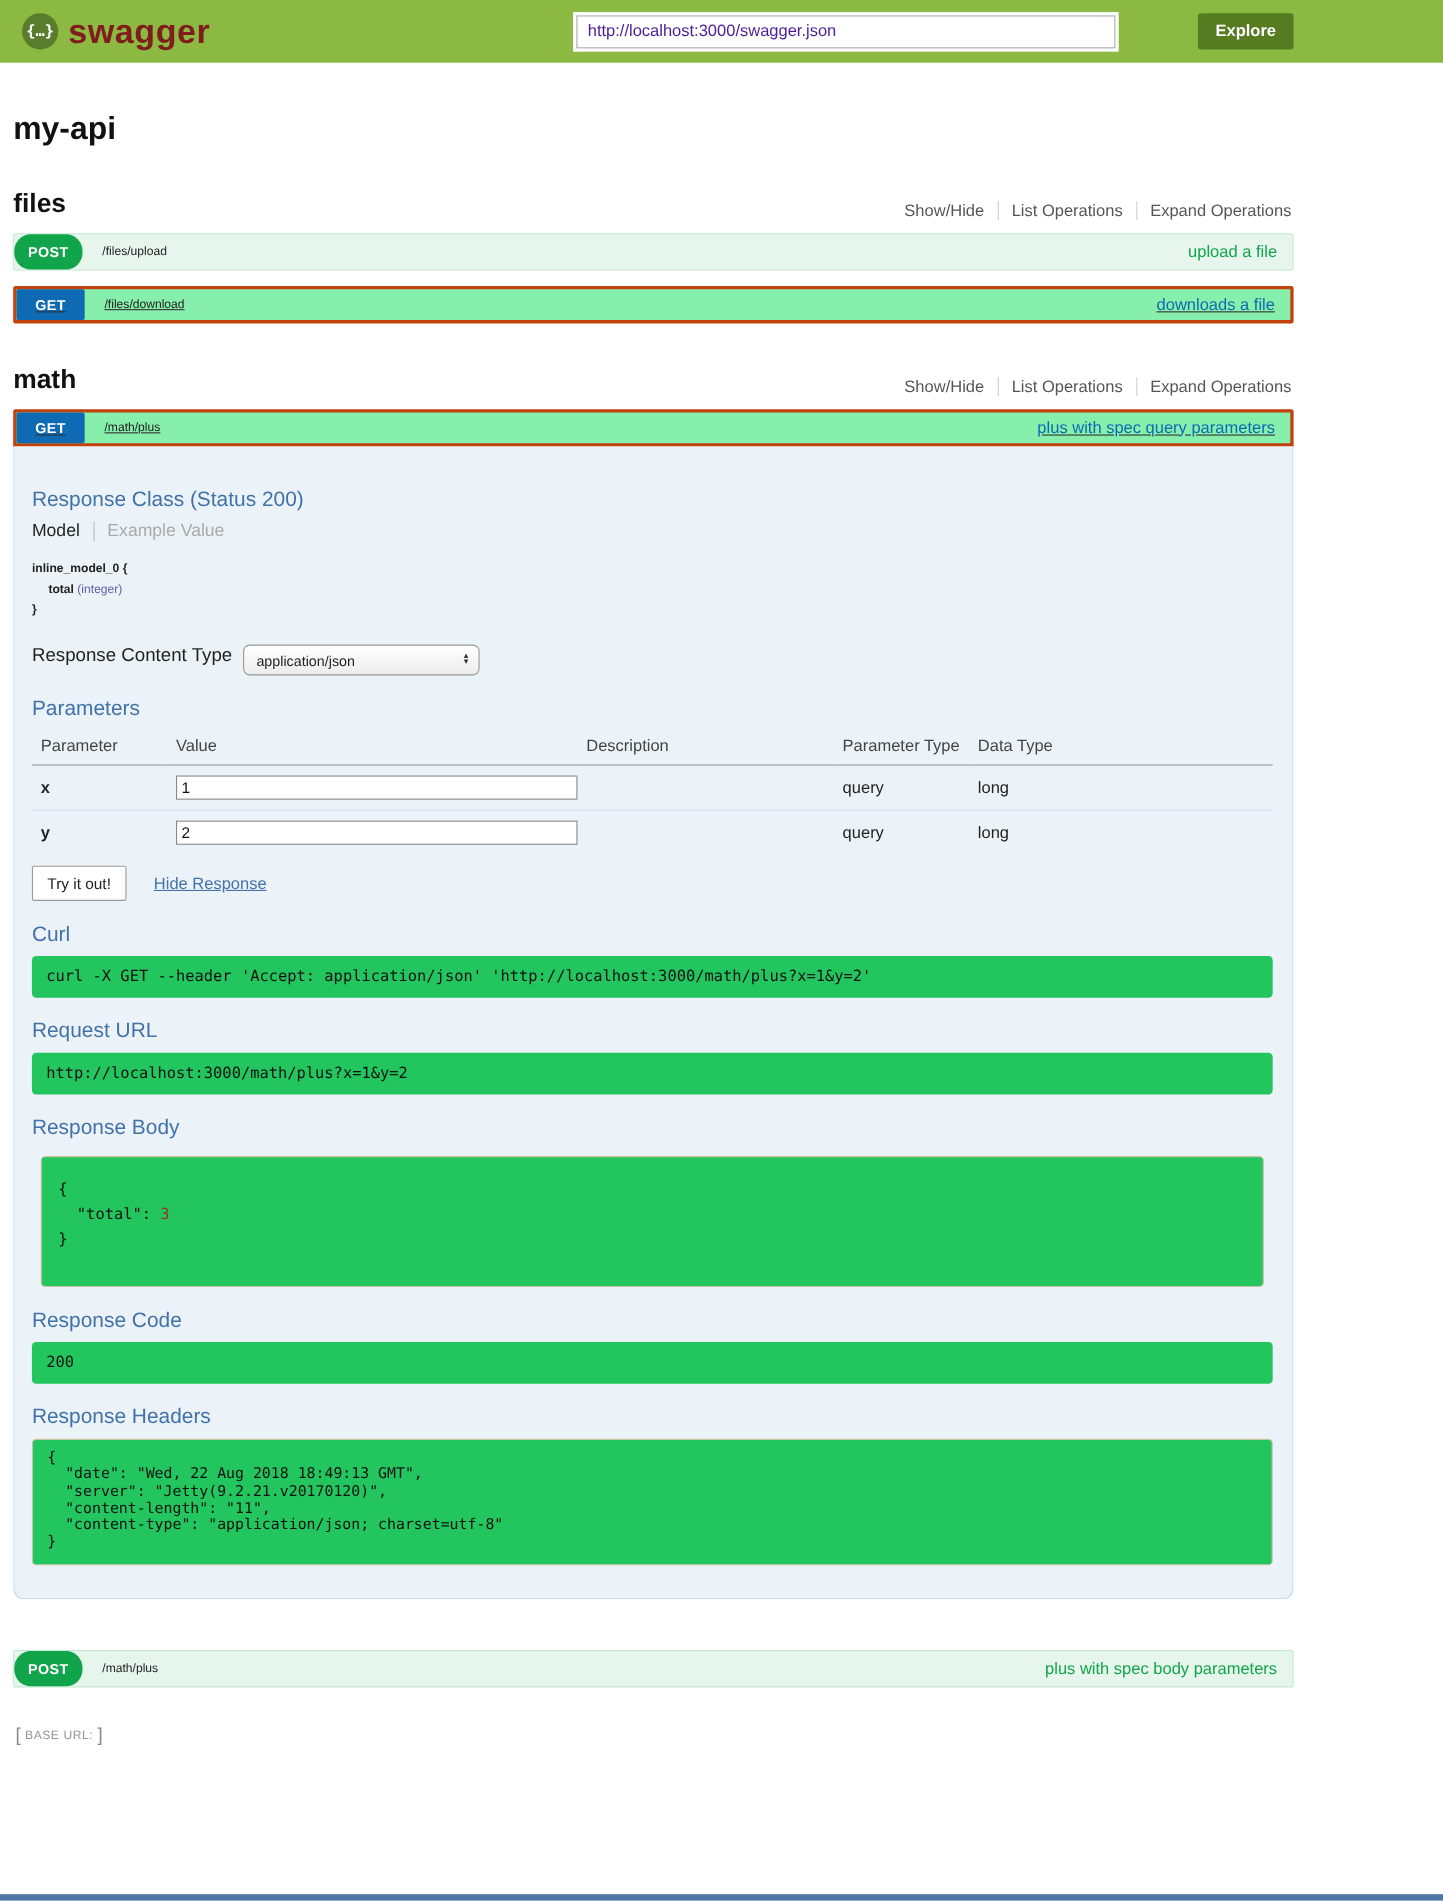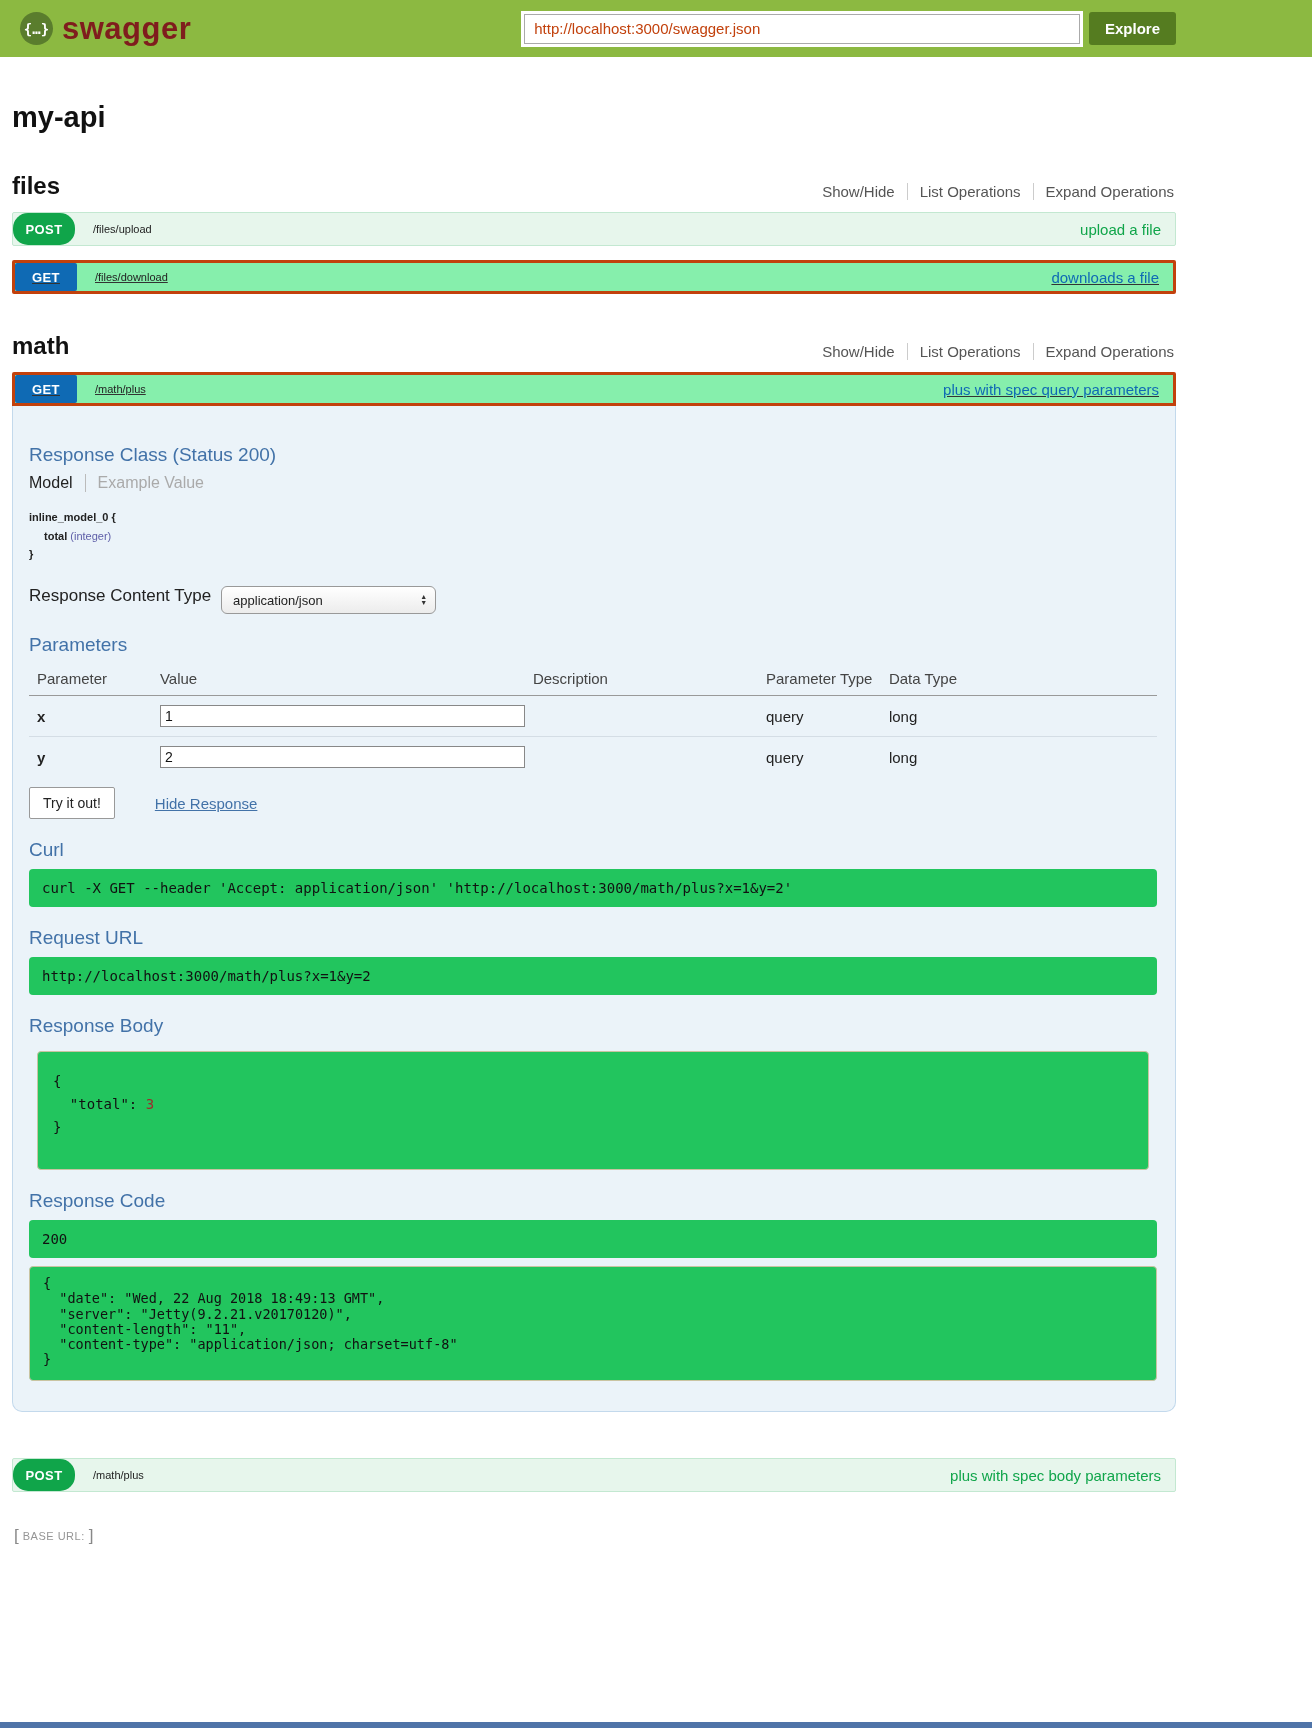--- a/index.html
+++ b/index.html
@@ -8,22 +8,22 @@
 
   
   .topbar { background:#8cb941; height:57px; display:flex; align-items:center; }
   .topbar-inner { width:1164px; margin:0 12px 0 12px; display:flex; align-items:center; }
   .logo { display:flex; align-items:center; gap:9px; margin-left:8px; }
   .logo-circle { width:33px; height:33px; border-radius:50%; background:#5a7d2d; color:#fff;
     display:flex; align-items:center; justify-content:center; font-size:14px; font-weight:bold;
     font-family:"DejaVu Sans Mono", monospace; }
   .logo-text { color:#7f1d1d; font-size:31px; font-weight:bold; letter-spacing:0.5px; }
   .url-form { margin-left:333px; }
-  .url-input { width:556px; height:30px; border:1px solid #aaa; box-shadow:0 0 0 3px #fff;
-    font-size:15px; padding:4px 9px; color:#c2410c; font-family:"Liberation Sans", sans-serif; }
+  .url-input { width:490px; height:30px; border:1px solid #aaa; box-shadow:0 0 0 3px #fff;
+    font-size:15px; padding:4px 9px; color:#4c1d95; font-family:"Liberation Sans", sans-serif; }
   .explore-btn { margin-left:auto; background:#557c20; border:none; color:#fff; font-weight:bold;
     font-size:15px; padding:8px 16px; border-radius:3px; cursor:pointer; }
 
   
   .content { width:1164px; margin:0 12px; }
   h1.api-title { font-size:29px; font-weight:bold; color:#111; margin-top:44px; }
 
   .section { margin-top:38px; }
   .section-head { display:flex; align-items:flex-end; margin-bottom:12px; }
   .section-name { font-size:24px; font-weight:bold; color:#111; }
@@ -78,21 +78,21 @@
   table.params tr.prow + tr.prow td { border-top:1px solid #d4dde5; }
   .col-param {width:11%;} .col-value {width:32%;} .col-desc {width:21%;}
   .col-ptype {width:11%;} .col-dtype {width:25%;}
   td.pname { font-weight:bold; }
   .param-input { width:365px; height:22px; border:1px solid #888; font-size:14px; padding:2px 4px;
     color:#111; font-family:"Liberation Sans", sans-serif; }
 
   .try-row { display:flex; align-items:center; margin:10px 0 18px; }
   .try-btn { background:#fff; border:1px solid #999; border-radius:2px; font-size:14px;
     color:#222; padding:7px 13px; cursor:pointer; }
-  .hide-response { margin-left:40px; color:#4272a8; text-decoration:underline; font-size:15px; cursor:pointer; }
+  .hide-response { margin-left:25px; color:#4272a8; text-decoration:underline; font-size:15px; cursor:pointer; }
 
   
   .codeblock { background:#22c55e; border-radius:4px; padding:11px 13px; margin:8px 0 6px;
     font-family:"DejaVu Sans Mono", monospace; font-size:14px; color:#111; white-space:pre; overflow:hidden; }
   .codeblock.bordered { border:1px solid #c9c4a2; }
   .body-block { padding:18px 15px 30px; margin:14px 8px 10px 8px; line-height:1.65; }
   .headers-block { font-size:13.5px; line-height:1.12; padding:9px 13px 13px; }
   .json-num { color:#9d2c2c; }
 
   
@@ -228,20 +228,21 @@
 
       <div class="blue-head">Request URL</div>
       <div class="codeblock">http://localhost:3000/math/plus?x=1&amp;y=2</div>
 
       <div class="blue-head">Response Body</div>
       <div class="codeblock bordered body-block"><div>{</div><div><span>  "total": </span><span class="json-num">3</span></div><div>}</div></div>
 
       <div class="blue-head">Response Code</div>
       <div class="codeblock">200</div>
 
+      <div class="blue-head">Response Headers</div>
       <div class="codeblock bordered headers-block"><div>{</div><div>  "date": "Wed, 22 Aug 2018 18:49:13 GMT",</div><div>  "server": "Jetty(9.2.21.v20170120)",</div><div>  "content-length": "11",</div><div>  "content-type": "application/json; charset=utf-8"</div><div>}</div></div>
 
     </div>
 
     <div class="endpoint post" style="margin-top:46px;">
       <span class="method-badge">POST</span>
       <span class="endpoint-path">/math/plus</span>
       <span class="endpoint-summary">plus with spec body parameters</span>
     </div>
   </div>

